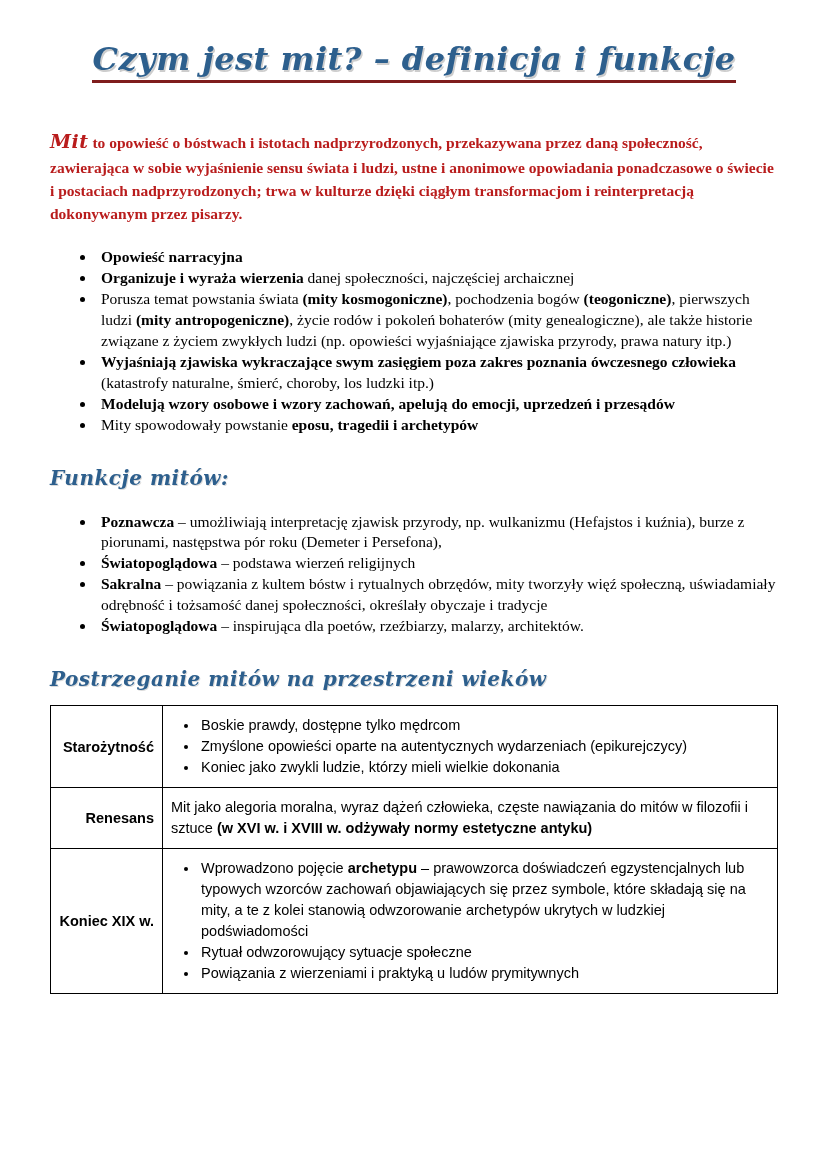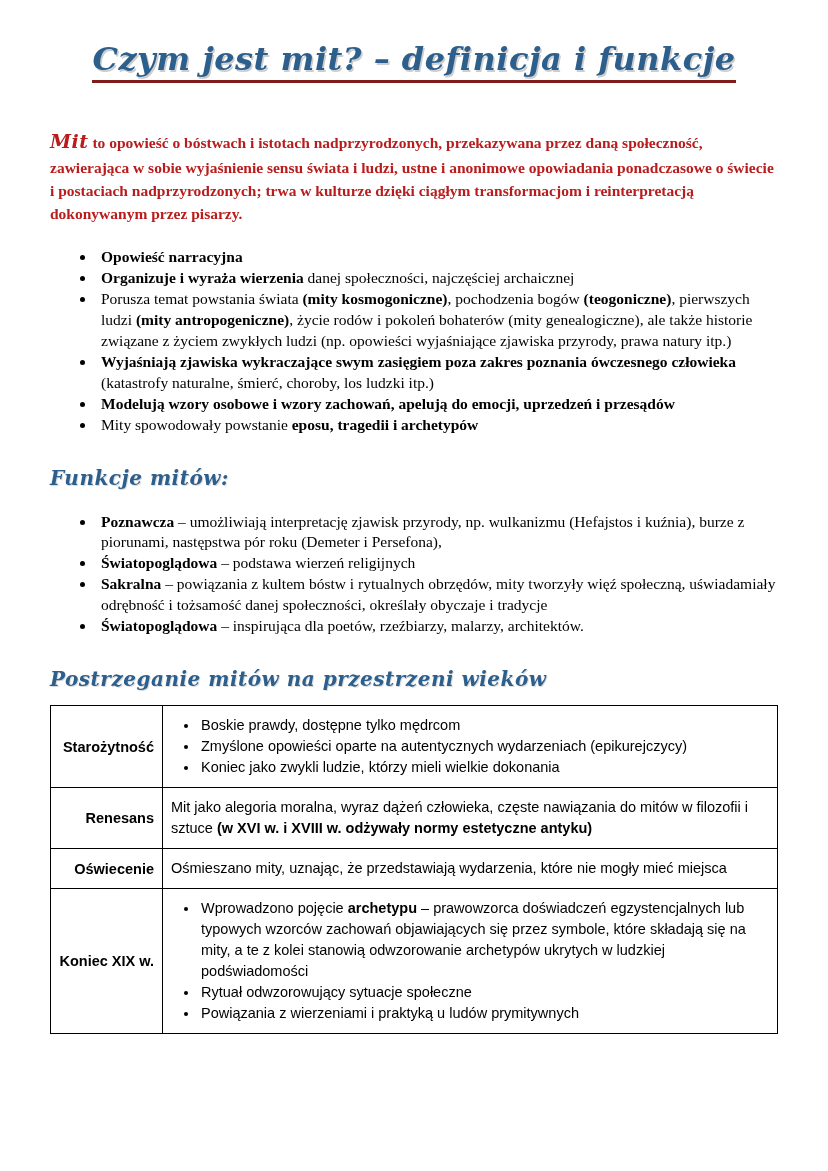--- a/index.html
+++ b/index.html
@@ -148,24 +148,20 @@
               <li><span>Zmyślone opowieści oparte na autentycznych wydarzeniach (epikurejczycy)</span></li>
               <li><span>Koniec jako zwykli ludzie, którzy mieli wielkie dokonania</span></li>
             </ul>
         </td>
       </tr>
       <tr>
         <td class="period">Renesans</td>
         <td class="content"><span>Mit jako alegoria moralna, wyraz dążeń człowieka, częste nawiązania do mitów w filozofii i sztuce </span><span class="b">(w XVI w. i XVIII w. odżywały normy estetyczne antyku)</span></td>
       </tr>
       <tr>
-        <td class="period">Oświecenie</td>
-        <td class="content"><span>Ośmieszano mity, uznając, że przedstawiają wydarzenia, które nie mogły mieć miejsca</span></td>
-      </tr>
-      <tr>
         <td class="period">Koniec XIX w.</td>
         <td class="content">
           <ul class="table-list">
               <li><span>Wprowadzono pojęcie </span><span class="b">archetypu</span><span> – prawowzorca doświadczeń egzystencjalnych lub typowych wzorców zachowań objawiających się przez symbole, które składają się na mity, a te z kolei stanowią odwzorowanie archetypów ukrytych w ludzkiej podświadomości</span></li>
               <li><span>Rytuał odwzorowujący sytuacje społeczne</span></li>
               <li><span>Powiązania z wierzeniami i praktyką u ludów prymitywnych</span></li>
             </ul>
         </td>
       </tr>
     </tbody>

